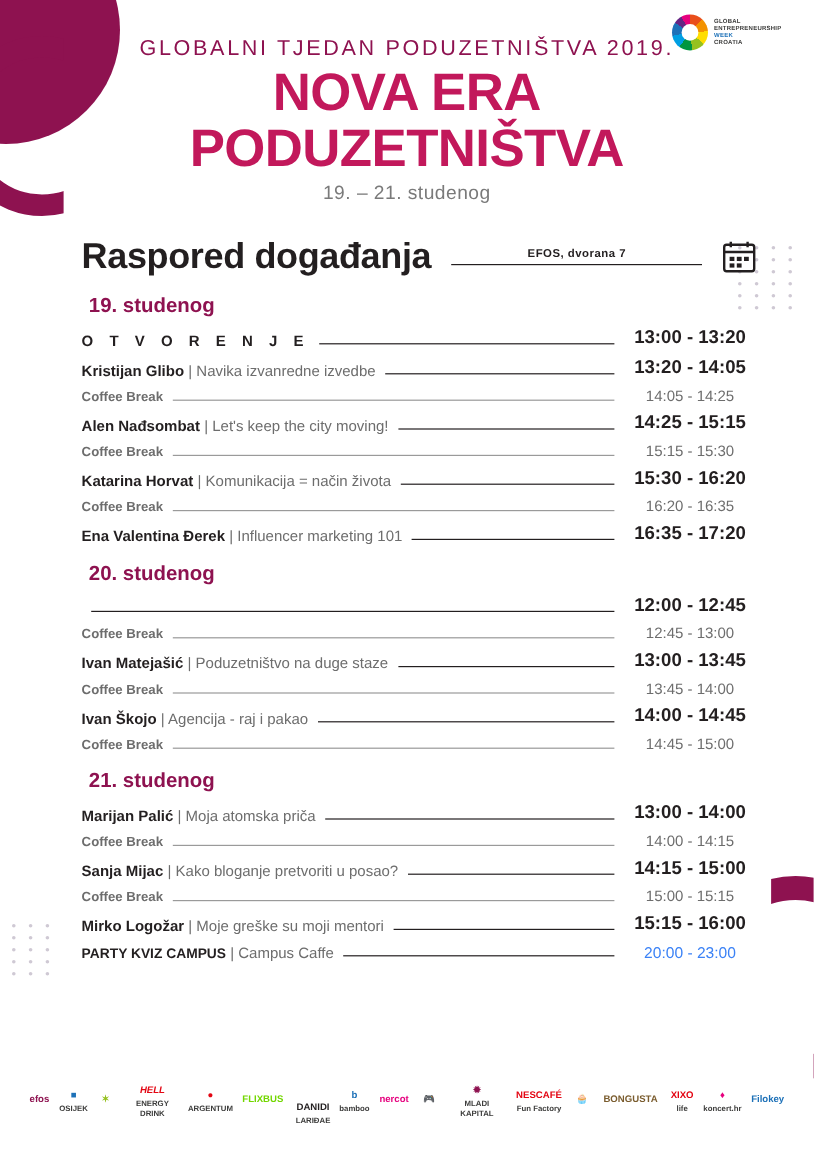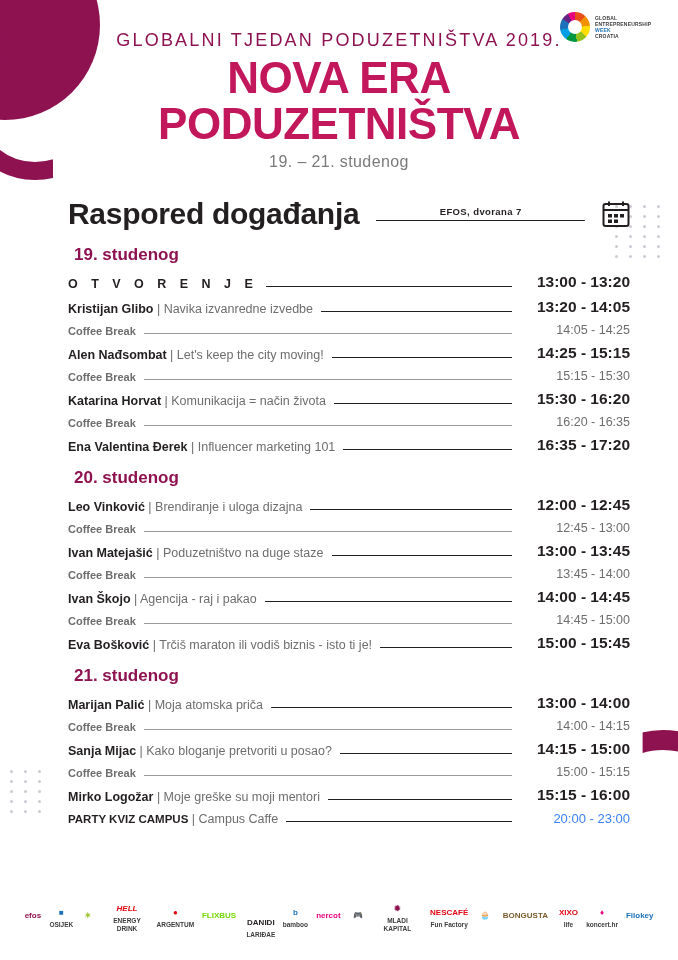--- a/index.html
+++ b/index.html
@@ -81,21 +81,21 @@
 
   
   .day { margin: 14px 0 0 20px; }
   .day-name { color:#8e1250; font-size:17px; font-weight:bold; margin:0 0 8px 6px; }
 
   .row { display:flex; align-items:flex-end; margin-bottom:7px; }
   .row .label { white-space:nowrap; font-size:12.5px; }
   .row .label b { font-weight:bold; }
   .row .label span.desc { color:#6d6d6d; }
   .row .rule { flex:1; border-bottom:1px solid #231f20; margin:0 8px 4px 8px; height:1px; }
-  .row .time { width:110px; text-align:right; font-size:15.5px; font-weight:bold; color:#231f20; }
+  .row .time { width:110px; text-align:center; font-size:15.5px; font-weight:bold; color:#231f20; }
 
   .row.break .label { font-size:11px; color:#6d6d6d; font-weight:bold; }
   .row.break .rule { border-bottom:1px solid #9a9a9a; margin-bottom:3px;}
   .row.break .time { font-size:12.5px; font-weight:normal; color:#6d6d6d; }
 
   .row.spaced .label { letter-spacing:5px; font-weight:bold; font-size:12.5px; }
 
   
   .sponsors {
     position:absolute; left:0; right:0; bottom:0; height:86px;
@@ -241,21 +241,20 @@
         </div>
         <div class="row">
           <div class="label"><b>Ena Valentina Đerek</b><span class="desc"> | Influencer marketing 101</span></div>
           <div class="rule"></div>
           <div class="time">16:35 - 17:20</div>
         </div>
       </div>
       <div class="day">
         <div class="day-name">20. studenog</div>
         <div class="row">
-          <div class="label"><b>Leo Vinković</b><span class="desc"> | Brendiranje i uloga dizajna</span></div>
           <div class="rule"></div>
           <div class="time">12:00 - 12:45</div>
         </div>
         <div class="row break">
           <div class="label"><b>Coffee Break</b></div>
           <div class="rule"></div>
           <div class="time">12:45 - 13:00</div>
         </div>
         <div class="row">
           <div class="label"><b>Ivan Matejašić</b><span class="desc"> | Poduzetništvo na duge staze</span></div>
@@ -269,25 +268,20 @@
         </div>
         <div class="row">
           <div class="label"><b>Ivan Škojo</b><span class="desc"> | Agencija - raj i pakao</span></div>
           <div class="rule"></div>
           <div class="time">14:00 - 14:45</div>
         </div>
         <div class="row break">
           <div class="label"><b>Coffee Break</b></div>
           <div class="rule"></div>
           <div class="time">14:45 - 15:00</div>
-        </div>
-        <div class="row">
-          <div class="label"><b>Eva Bošković</b><span class="desc"> | Trčiš maraton ili vodiš biznis - isto ti je!</span></div>
-          <div class="rule"></div>
-          <div class="time">15:00 - 15:45</div>
         </div>
       </div>
       <div class="day">
         <div class="day-name">21. studenog</div>
         <div class="row">
           <div class="label"><b>Marijan Palić</b><span class="desc"> | Moja atomska priča</span></div>
           <div class="rule"></div>
           <div class="time">13:00 - 14:00</div>
         </div>
         <div class="row break">

